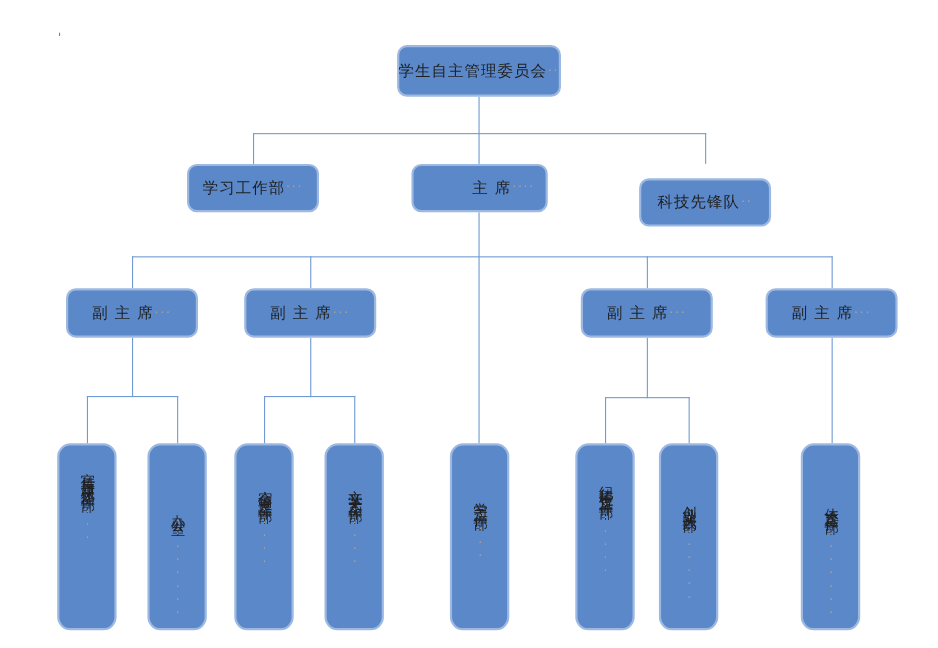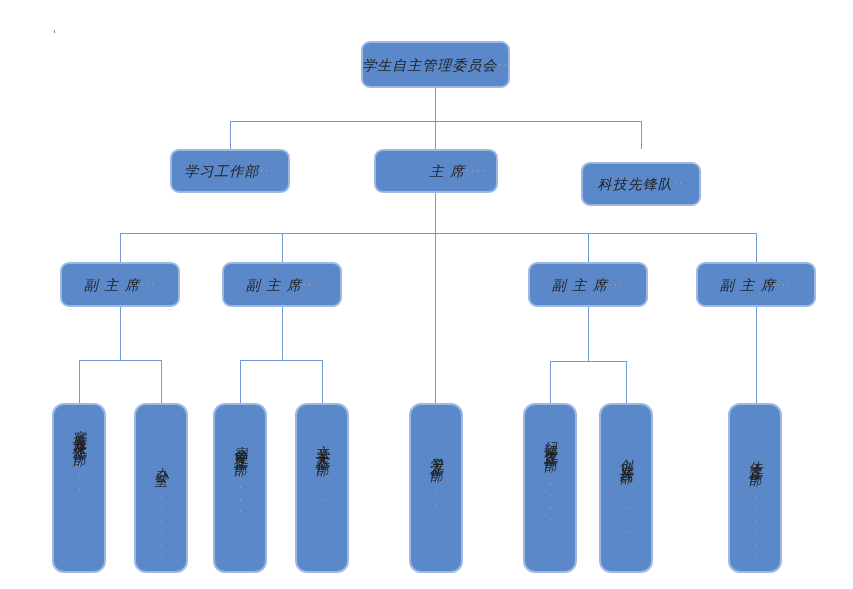--- a/index.html
+++ b/index.html
@@ -17,21 +17,21 @@
   }
   .line{position:absolute;background:var(--line-color);}
   .h-line{height:1px;}
   .v-line{width:1px;}
   .node{
     position:absolute;background:var(--node-fill);
     border:2px solid var(--node-border);border-radius:9px;
     box-sizing:border-box;display:flex;align-items:center;justify-content:center;
     color:var(--text-color);font-size:14px;line-height:1;white-space:nowrap;
   }
-  .node .lbl{letter-spacing:1px;font-style:italic;}
+  .node .lbl{letter-spacing:1px;}
   .node .marks{
     color:var(--marks-color);font-size:10px;letter-spacing:2px;margin-left:1px;
   }
   .node-v{
     border-radius:12px;
     writing-mode:vertical-rl;text-orientation:upright;
     align-items:center;justify-content:flex-start;
   }
   .node-v .lbl{letter-spacing:3px;font-size:13px;}
   .node-v .marks{margin-left:0;margin-top:2px;letter-spacing:1px;}

